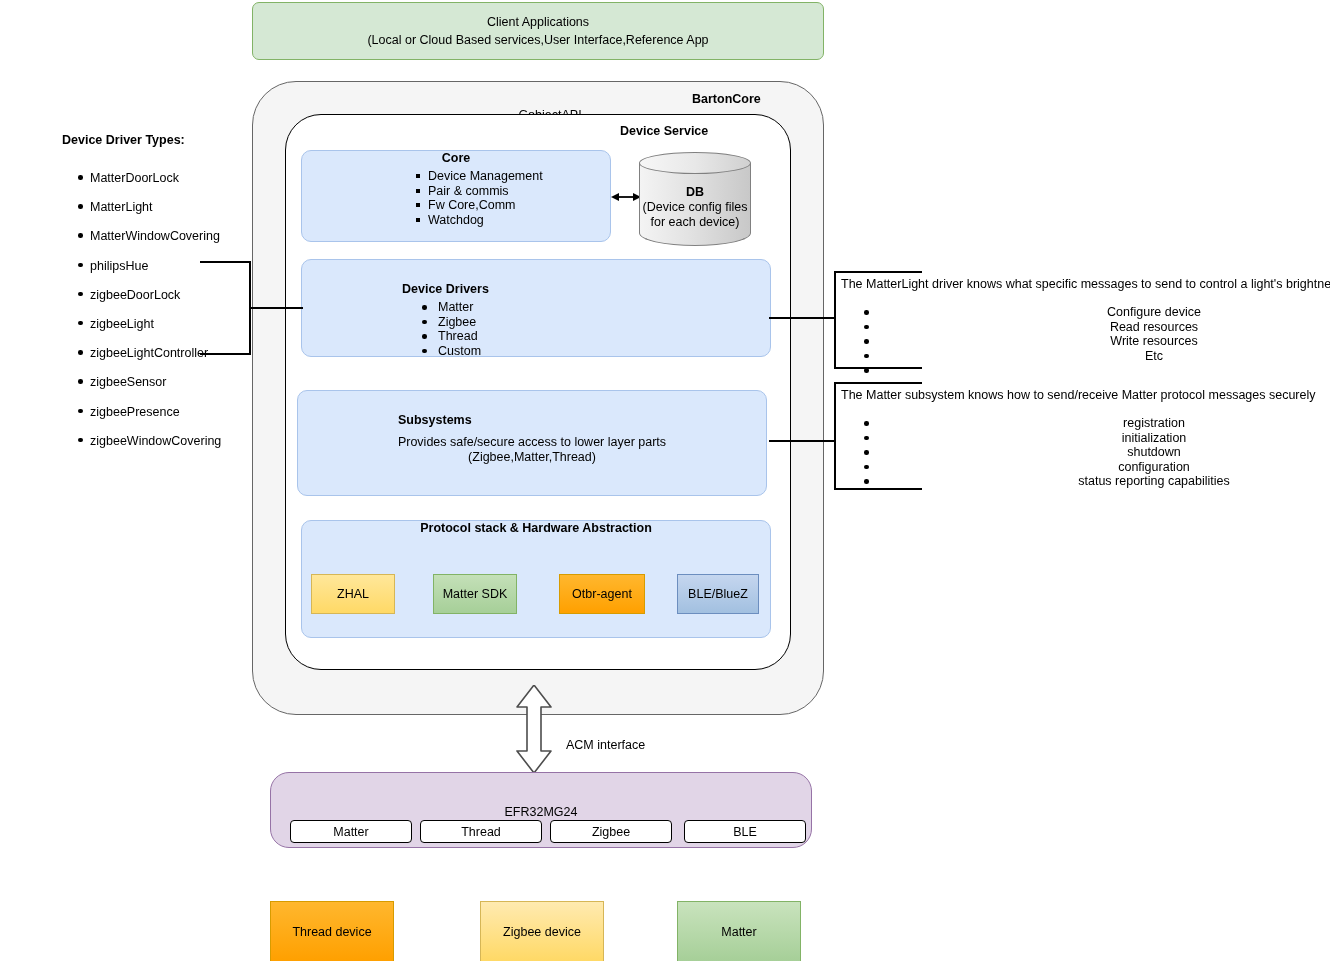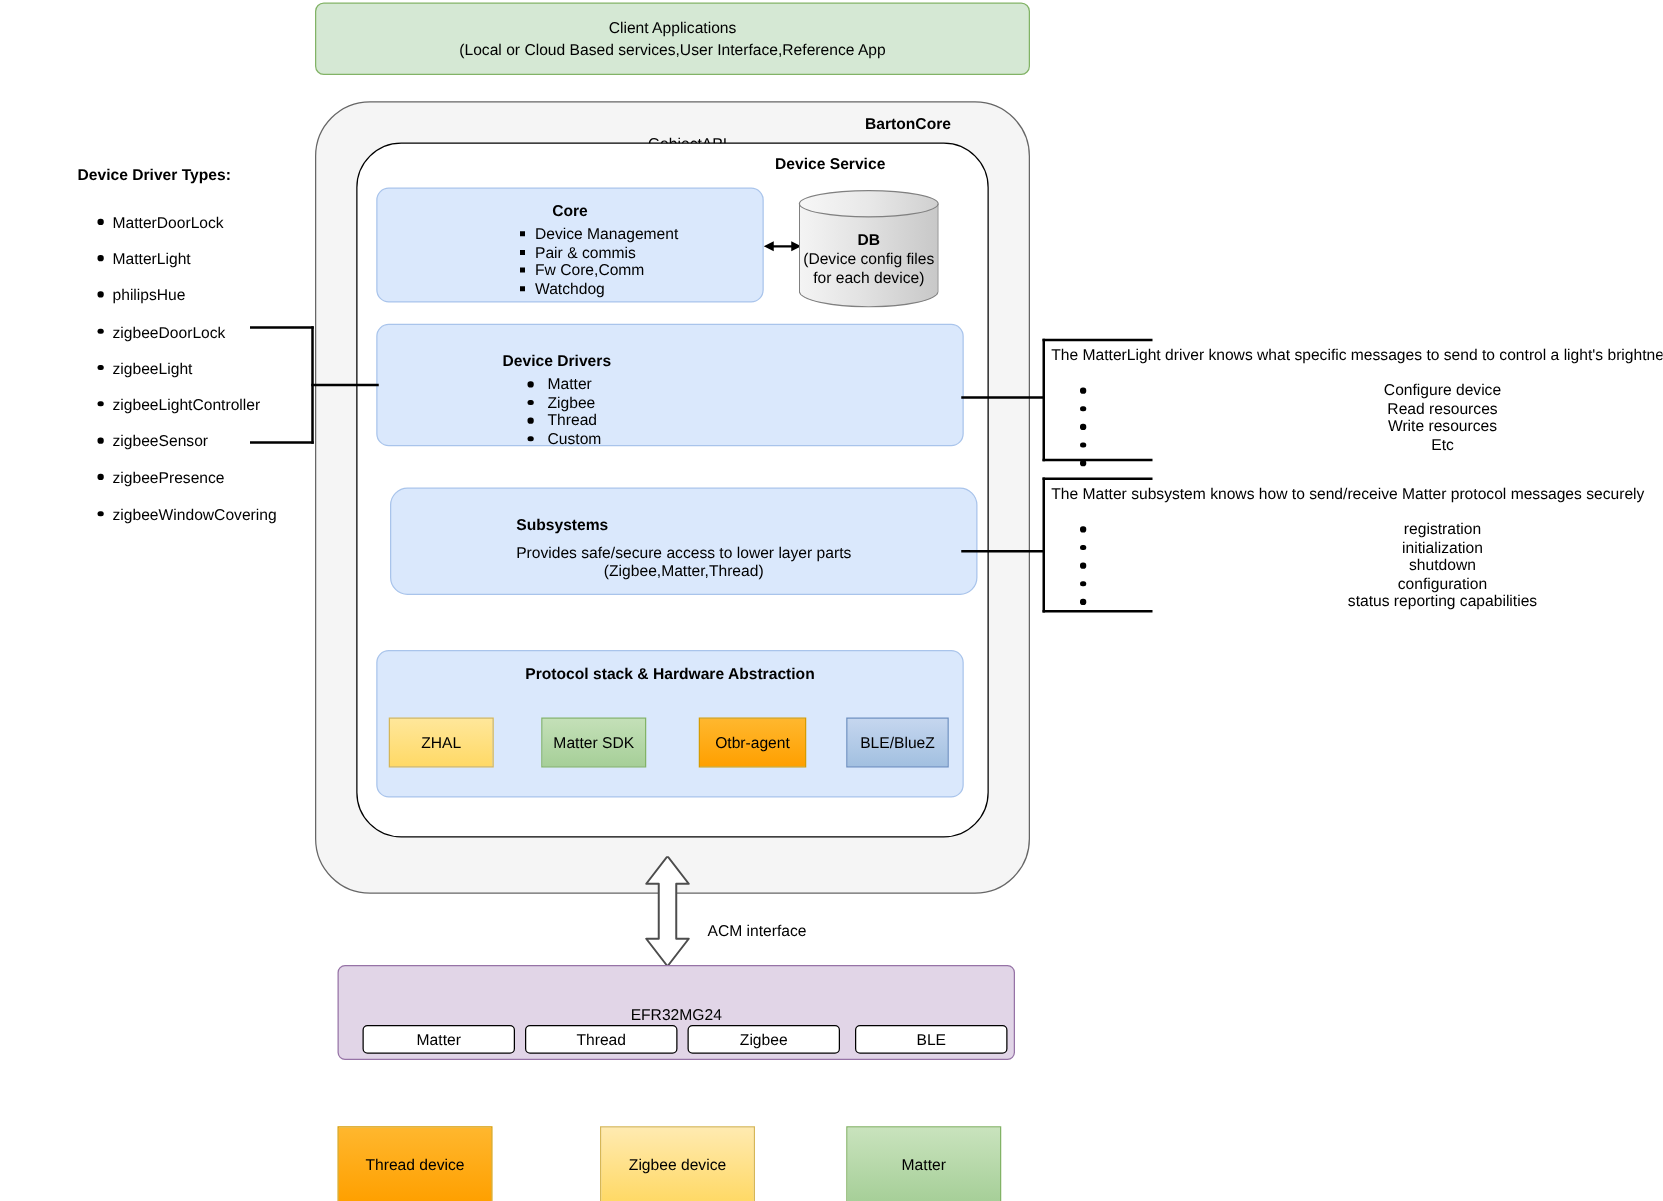--- a/index.html
+++ b/index.html
@@ -50,24 +50,24 @@
   #device-service-label { left: 620px; top: 124px; width: 170px; font-weight: bold; }
 
   
   .blue-box {
     background: #dae8fc;
     border: 1px solid #a9c4eb;
     border-radius: 10px;
   }
   #core-box      { left: 301px; top: 150px; width: 310px; height: 92px; }
   #drivers-box   { left: 301px; top: 259px; width: 470px; height: 98px; }
-  #subsystems-box{ left: 312px; top: 390px; width: 470px; height: 86px; border-radius: 14px; }
+  #subsystems-box{ left: 297px; top: 390px; width: 470px; height: 106px; }
   #protocol-box  { left: 301px; top: 520px; width: 470px; height: 118px; }
 
-  .box-title { text-align: center; font-weight: bold; margin-top: 11px; }
+  .box-title { text-align: center; font-weight: bold; }
   .box-title-left { font-weight: bold; margin-top: 22px; padding-left: 100px; }
 
   ul.sq-list {
     margin: 4px 0 0 0; padding: 0 0 0 112px;
     list-style: none;
   }
   ul.sq-list li {
     position: relative; line-height: 14.5px; padding-left: 14px;
   }
   ul.sq-list li::before {
@@ -134,21 +134,21 @@
 
   
   #acm-arrow { left: 515px; top: 685px; width: 38px; height: 88px; }
   #acm-label { left: 566px; top: 738px; width: 140px; }
 
   
   #efr-box {
     left: 270px; top: 772px; width: 542px; height: 76px;
     background: #e1d5e7;
     border: 1px solid #9673a6;
-    border-radius: 6px;
+    border-radius: 19px;
   }
   #efr-title { text-align: center; margin-top: 32px; }
   .efr-chip {
     position: absolute; top: 820px; height: 21px;
     background: #ffffff; border: 1px solid #000000;
     border-radius: 4px;
     display: flex; align-items: center; justify-content: center;
   }
   #efr-chip-0 { left: 290px; width: 120px; }
   #efr-chip-1 { left: 420px; width: 120px; }
@@ -303,20 +303,21 @@
 </div>
 <div class="efr-chip" id="efr-chip-0">Matter</div>
 <div class="efr-chip" id="efr-chip-1">Thread</div>
 <div class="efr-chip" id="efr-chip-2">Zigbee</div>
 <div class="efr-chip" id="efr-chip-3">BLE</div>
 
 <div class="abs" id="ddt-title">Device Driver Types:</div>
 <ul id="ddt-list">
   <li>MatterDoorLock</li>
   <li>MatterLight</li>
+  <li>MatterWindowCovering</li>
   <li>philipsHue</li>
   <li>zigbeeDoorLock</li>
   <li>zigbeeLight</li>
   <li>zigbeeLightController</li>
   <li>zigbeeSensor</li>
   <li>zigbeePresence</li>
   <li>zigbeeWindowCovering</li>
 </ul>
 
 <div class="conn" id="lb-spine"></div>

